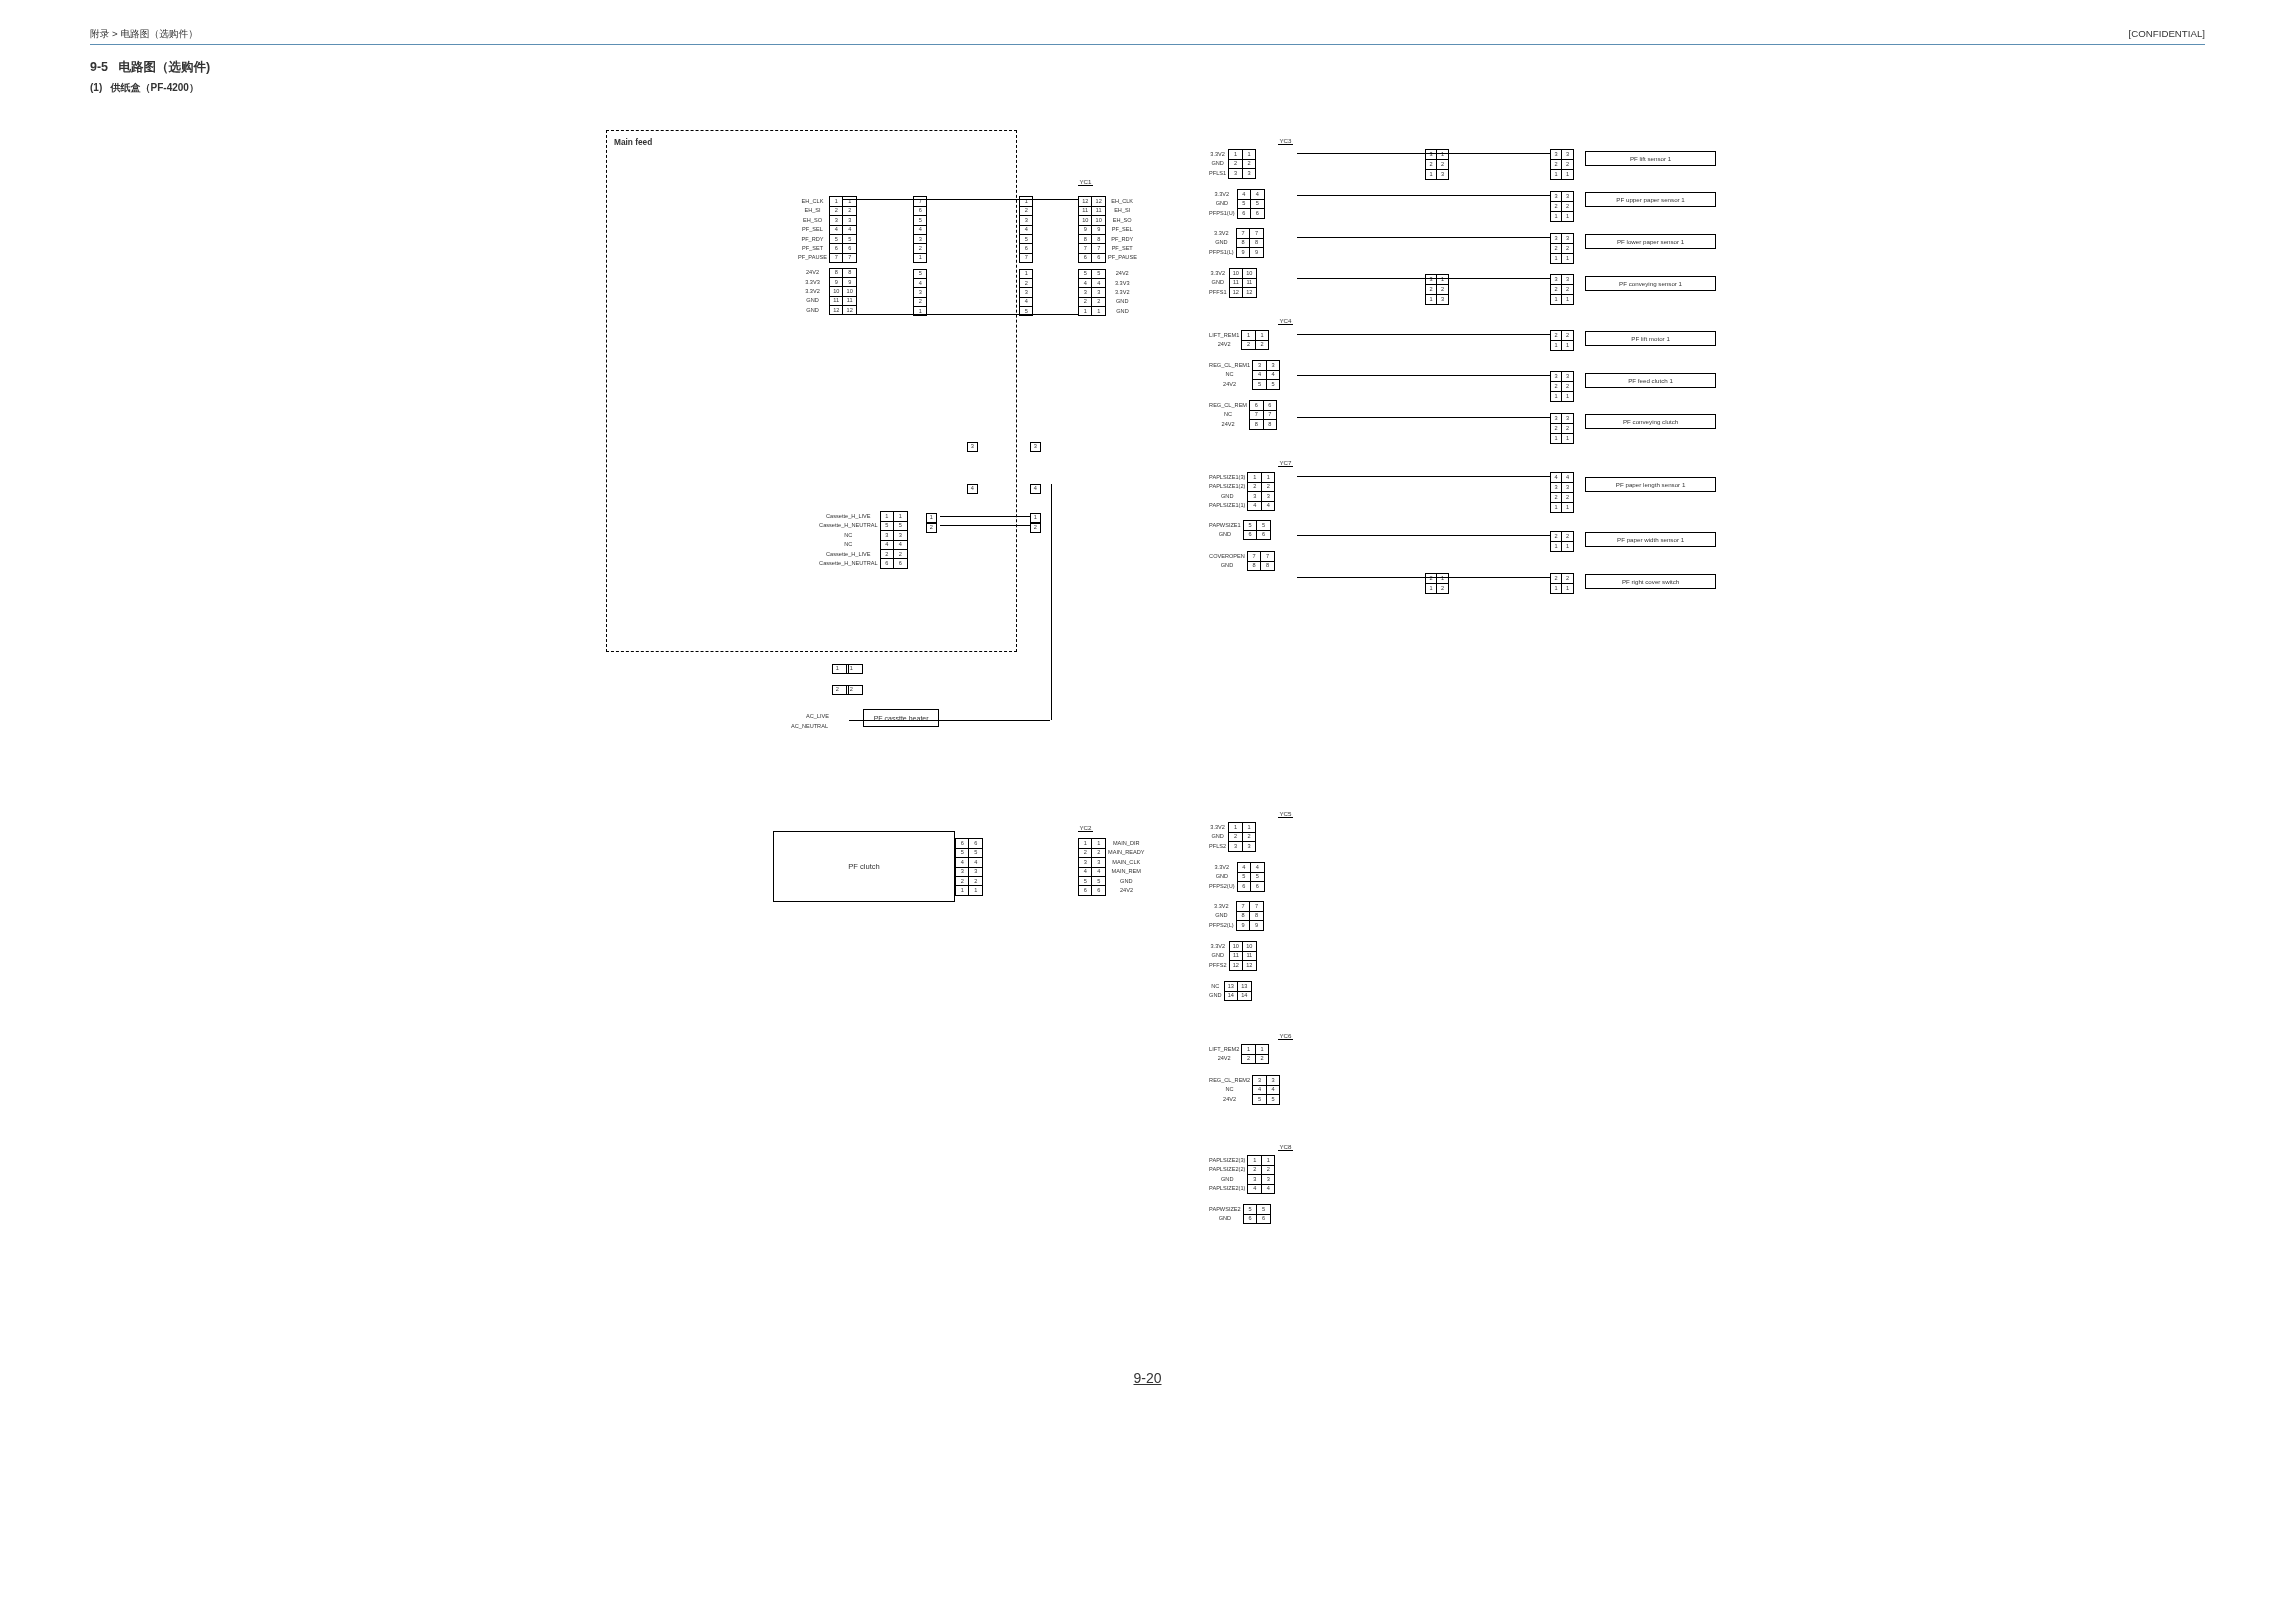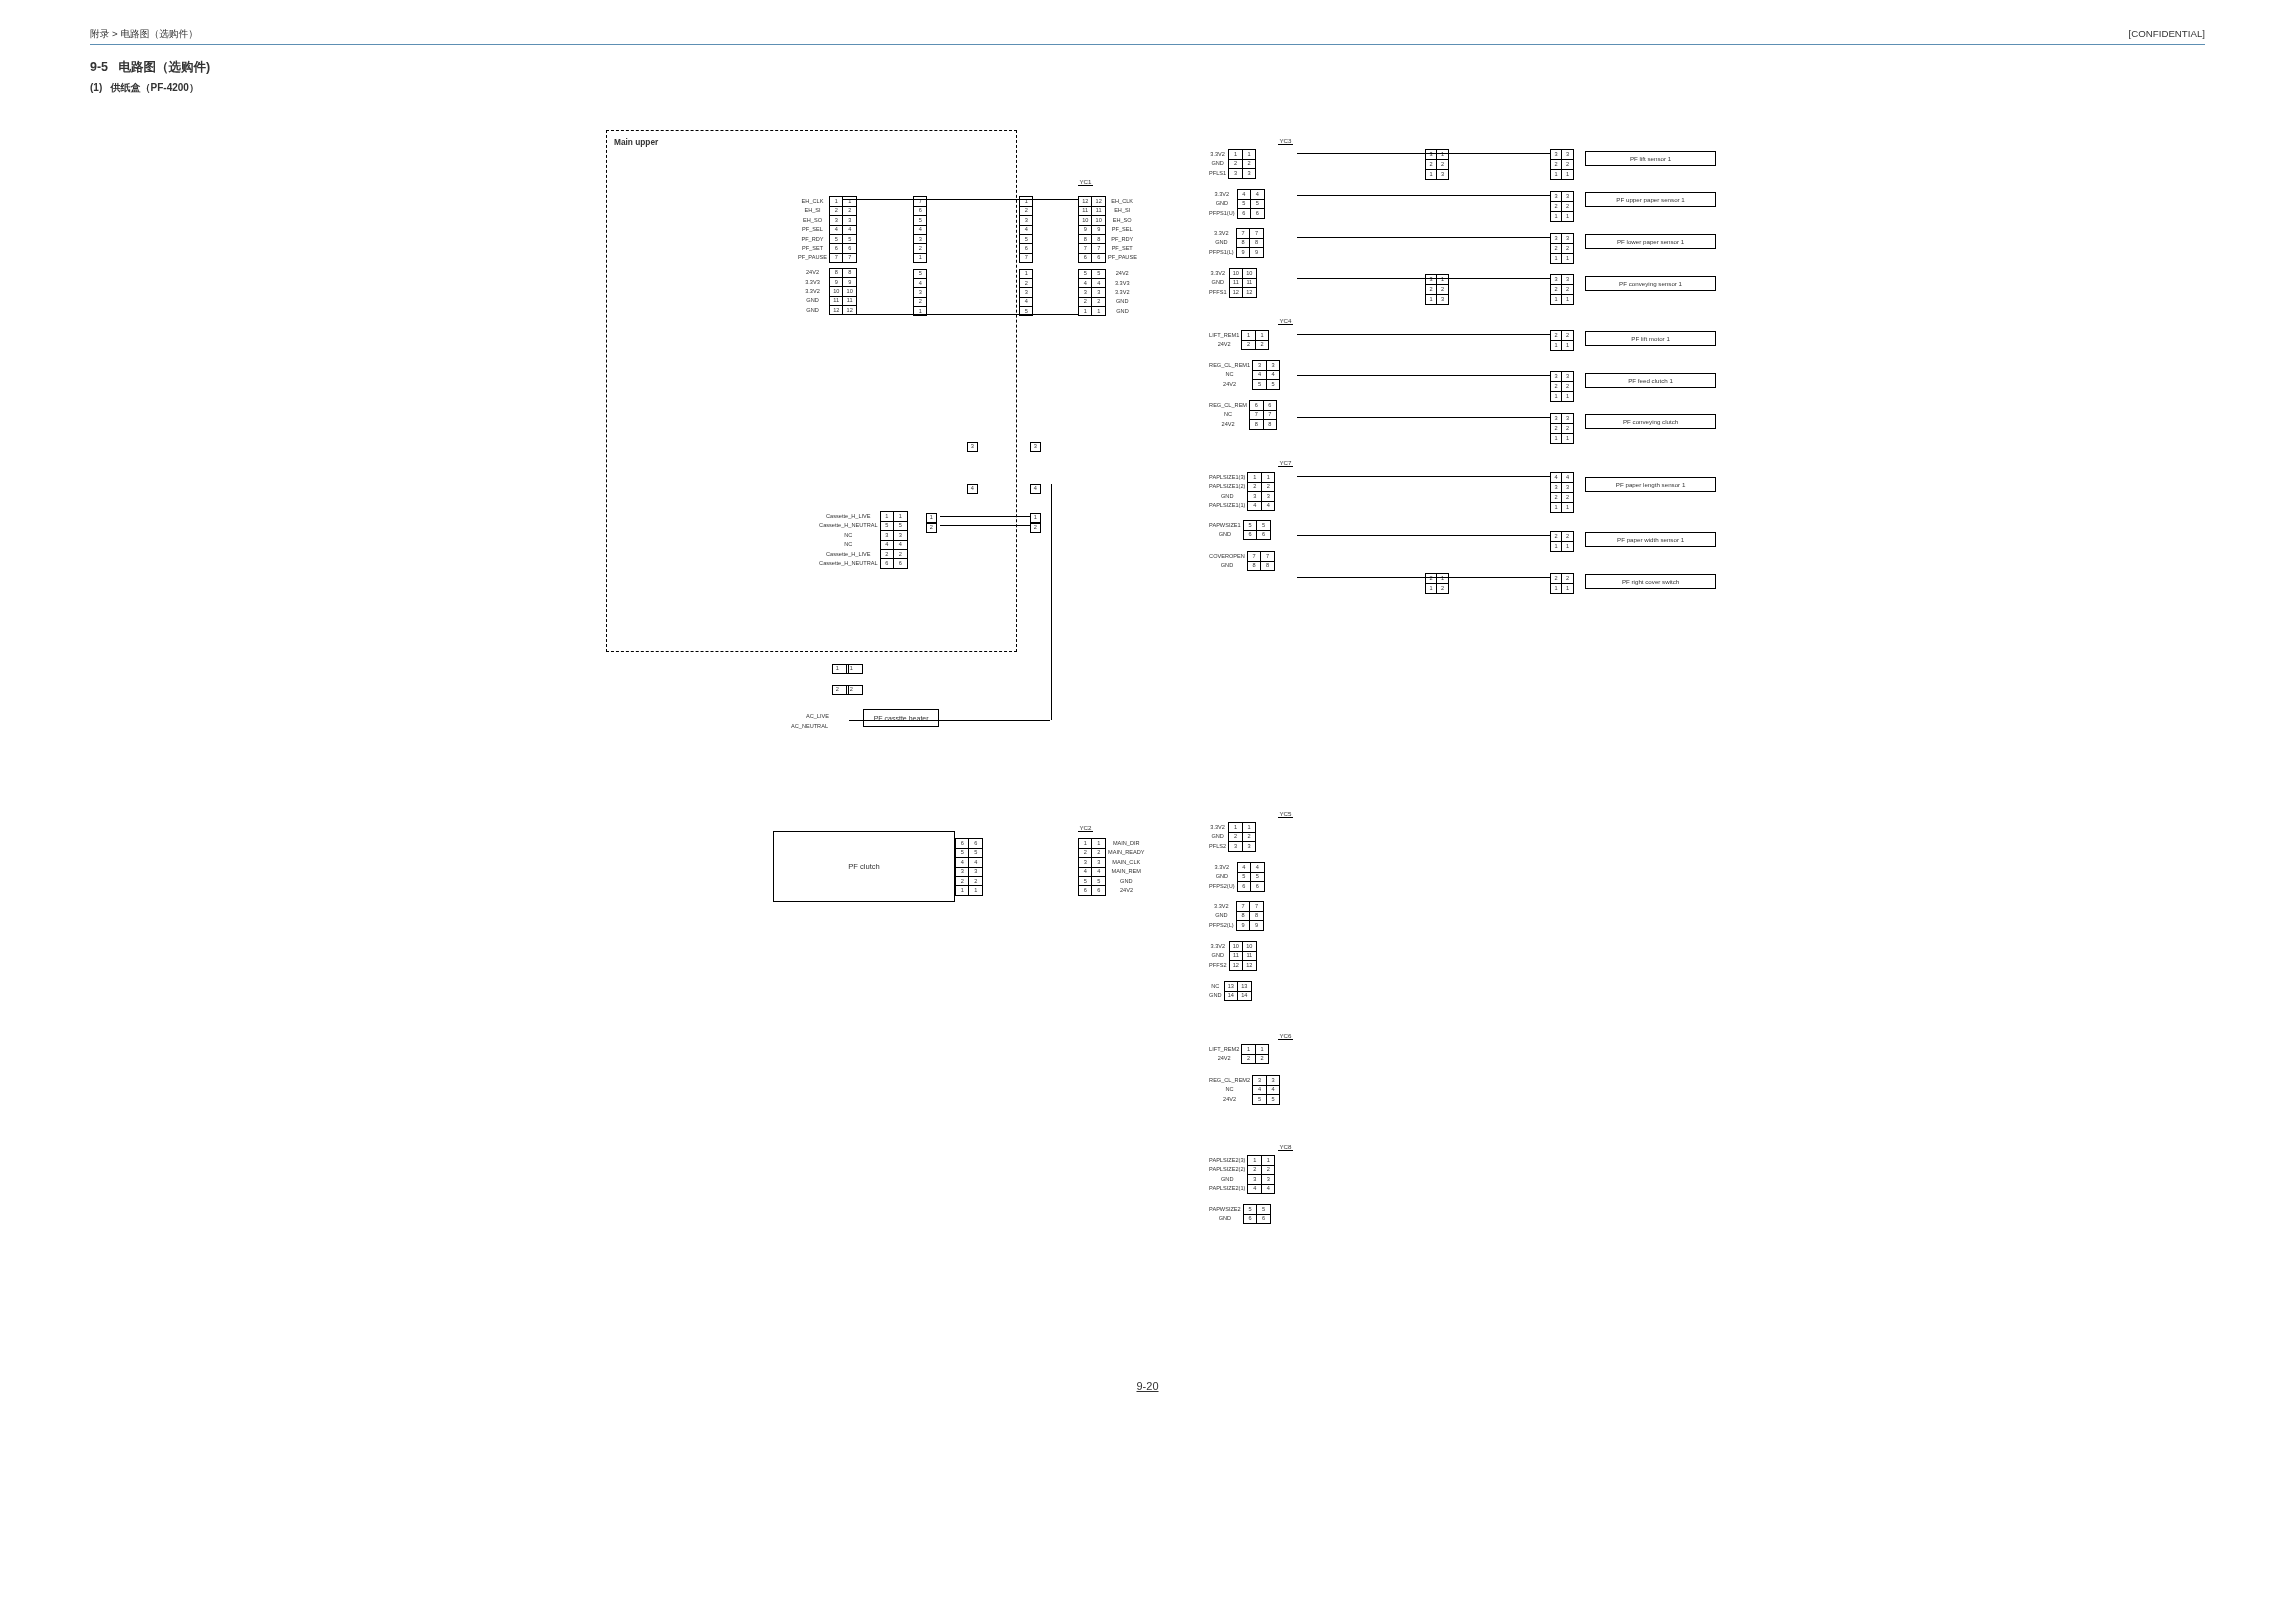--- a/index.html
+++ b/index.html
@@ -114,22 +114,22 @@
   }
   .small-conn {
     position: absolute;
     border: 0.7px solid #000;
     font-size: 5.6px;
     padding: 0 2.8px;
     line-height: 7.6px;
   }
   .page-footer {
     text-align: center;
-    font-size: 11px;
-    margin-top: 22px;
+    font-size: 14px;
+    margin-top: 12px;
     text-decoration: underline;
   }
 </style>
 </head>
 <body>
 
 <div class="header-row">
   <span>附录 &gt; 电路图（选购件）</span>
   <span>[CONFIDENTIAL]</span>
 </div>
@@ -139,21 +139,21 @@
   <span>电路图（选购件)</span>
 </div>
 <div class="subsection-title">
   <span>(1)</span>&nbsp;&nbsp;
   <span>供纸盒（PF-4200）</span>
 </div>
 
 <div class="diagram-area">
 
   <div class="box dashed" style="left:291px; top:21px; width:409px; height:520px;">
-    <div class="box-title">Main upper</div>
+    <div class="box-title">Main feed</div>
   </div>
 
 
   <table class="pin-table" style="left:481px; top:87px;">
     <tbody id="engine-pins">
         <tr>
           <td class="pin-label">EH_CLK</td>
           <td>1</td>
           <td>1</td>
         </tr>

